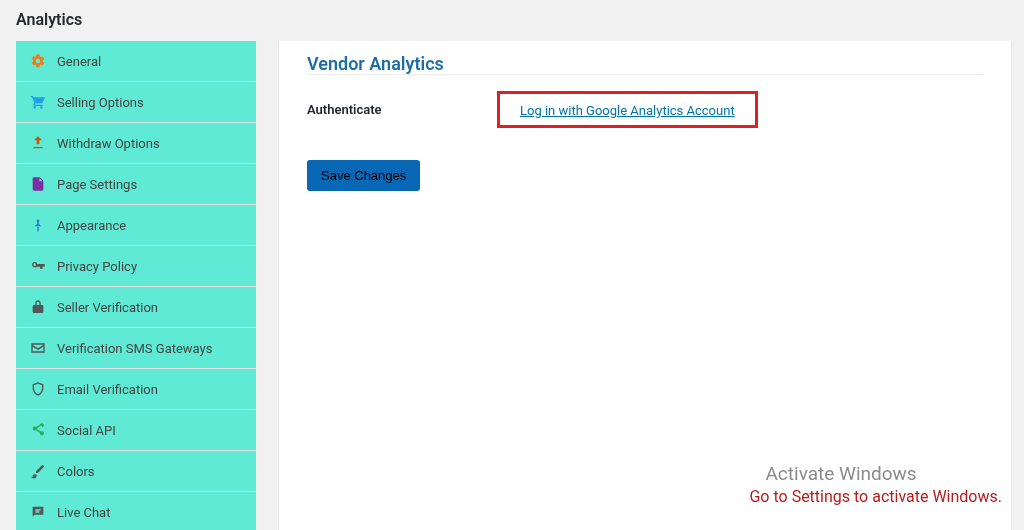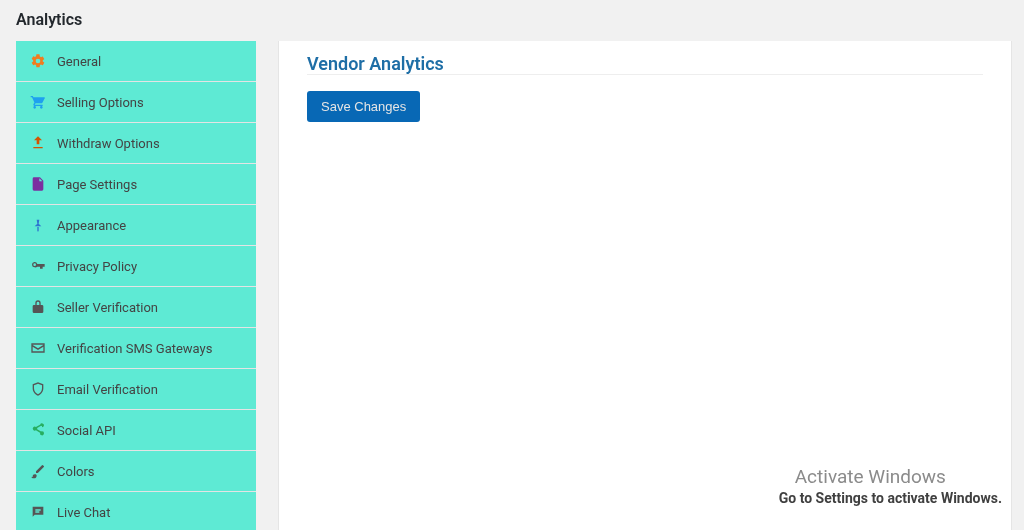--- a/index.html
+++ b/index.html
@@ -86,45 +86,44 @@
       display: inline-block;
     }
     .auth-link {
       font-size: 13px;
       color: #0073aa;
       text-decoration: underline;
       cursor: pointer;
     }
     .save-button {
       background: #0868b5;
-      color: #e5e5e5;
+      color: #000000;
       border: none;
       padding: 8px 14px;
       font-size: 13px;
       border-radius: 3px;
       cursor: pointer;
     }
     .watermark {
       position: absolute;
       right: 22px;
       bottom: 24px;
       text-align: left;
       color: #999;
       pointer-events: none;
     }
     .watermark-title {
       font-size: 19px;
       color: #8b8b8b;
       margin-left: 16px;
     }
     .watermark-sub {
-      font-size: 14px;
-      color: #404040;
+      font-size: 16px;
+      color: #b91c1c;
       margin-top: 2px;
-      font-weight: bold;
     }
   </style>
 </head>
 <body>
 
 <div class="page-title">Analytics</div>
 
 <div class="layout">
   <div class="sidebar">
 
@@ -234,20 +233,26 @@
           </svg>
       </span>
       <span>Live Chat</span>
     </div>
 
   </div>
 
   <div class="main">
     <div class="section-title">Vendor Analytics</div>
 
+    <div class="form-row">
+      <div class="form-label">Authenticate</div>
+      <div class="highlight-box">
+        <a class="auth-link">Log in with Google Analytics Account</a>
+      </div>
+    </div>
 
     <button class="save-button">Save Changes</button>
   </div>
 </div>
 
 <div class="watermark">
   <div class="watermark-title">Activate Windows</div>
   <div class="watermark-sub">Go to Settings to activate Windows.</div>
 </div>
 

